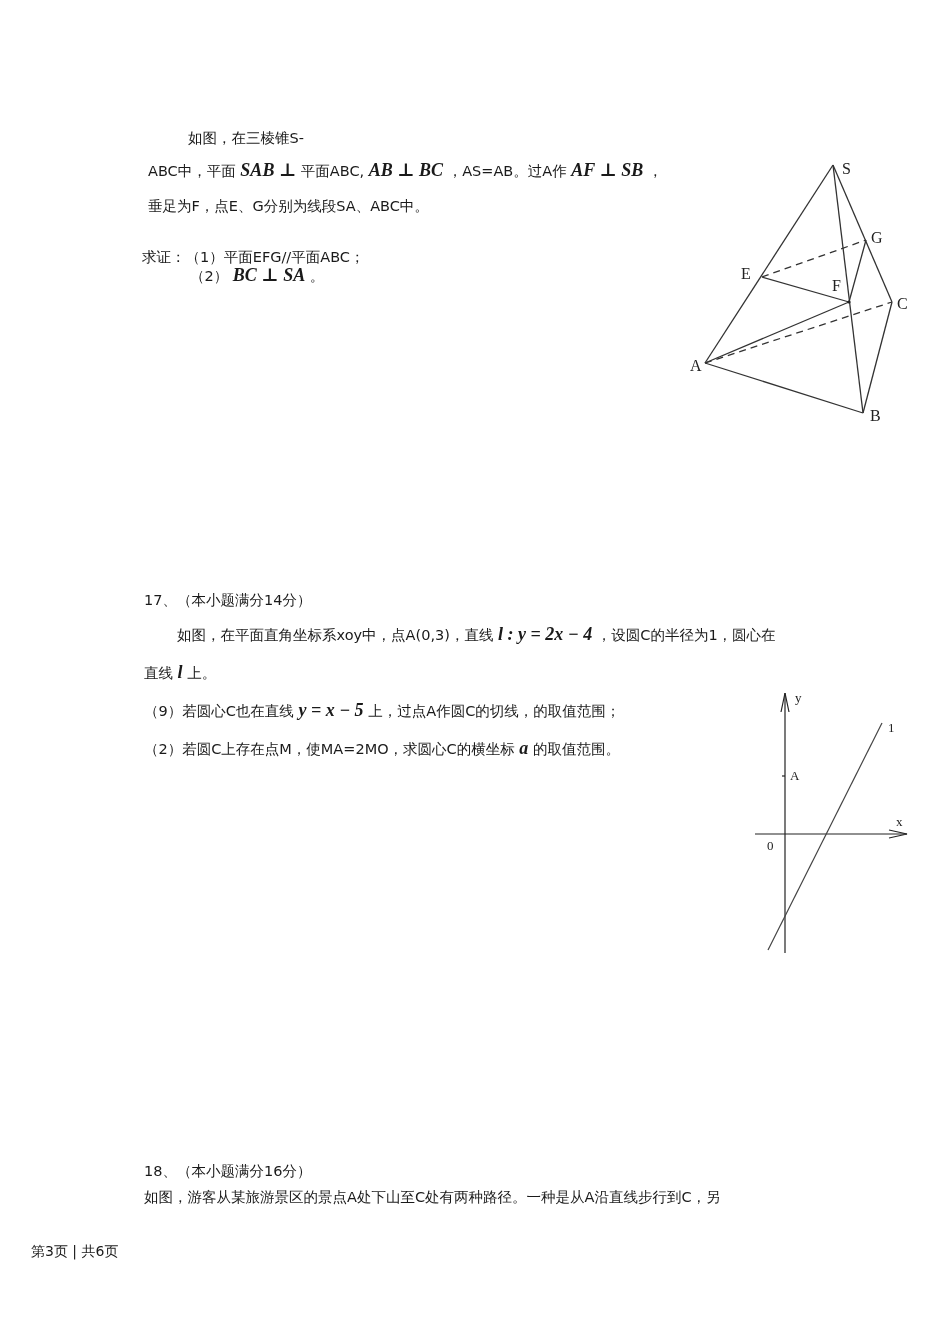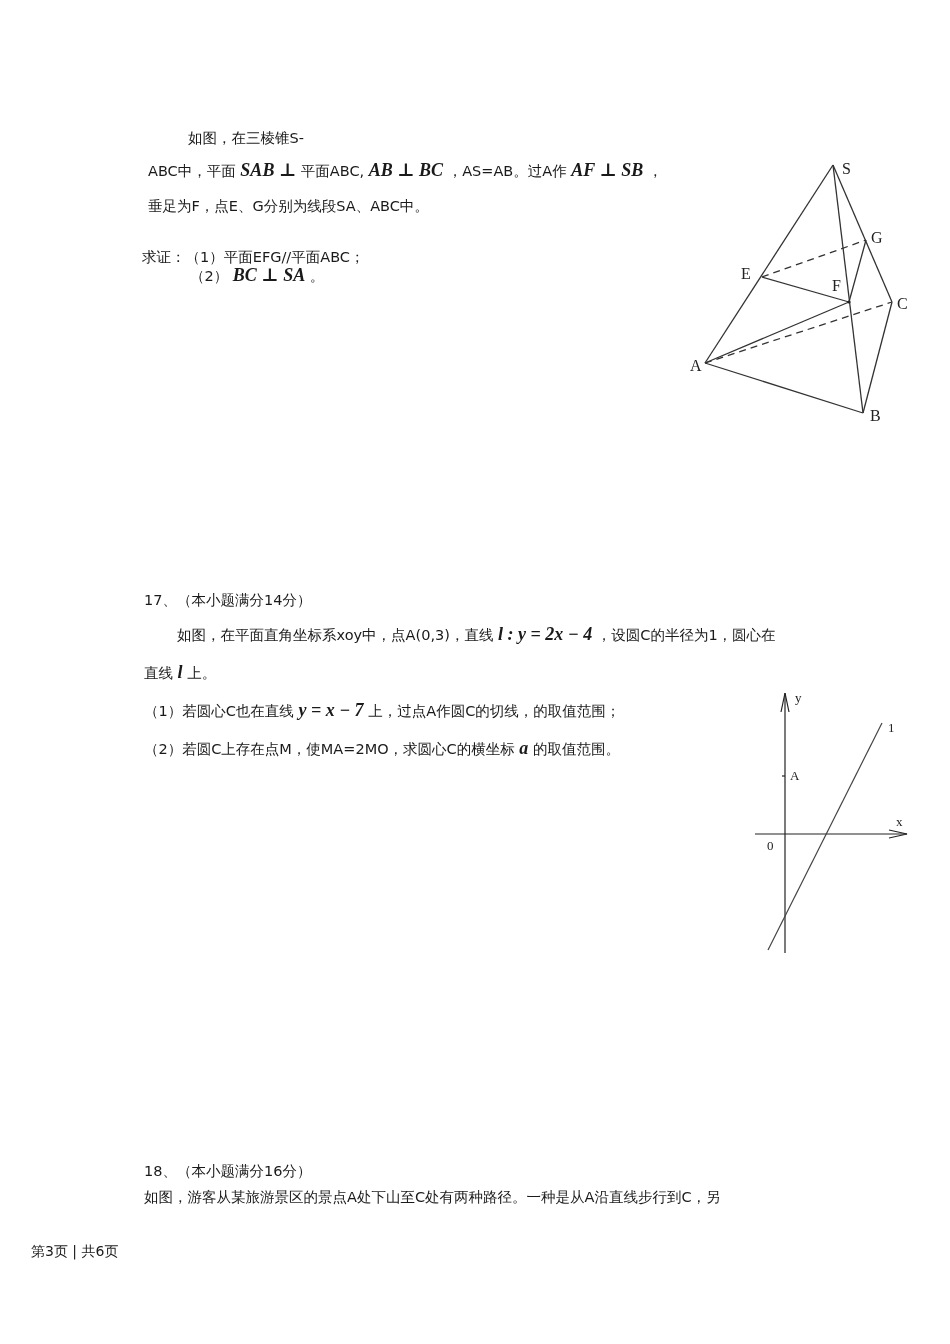--- a/index.html
+++ b/index.html
@@ -62,22 +62,22 @@
   <span>如图，在平面直角坐标系xoy中，点A(0,3)，直线</span>
   <span class="math">l : y = 2x − 4</span>
   <span>，设圆C的半径为1，圆心在</span>
 </div>
 <div class="line" style="top:662px; left:144px;">
   <span>直线</span>
   <span class="math">l</span>
   <span>上。</span>
 </div>
 <div class="line" style="top:700px; left:144px;">
-  <span>（1）若圆心C也在直线</span>
-  <span class="math">y = x − 7</span>
+  <span>（9）若圆心C也在直线</span>
+  <span class="math">y = x − 5</span>
   <span>上，过点A作圆C的切线，的取值范围；</span>
 </div>
 <div class="line" style="top:738px; left:144px;">
   <span>（2）若圆C上存在点M，使MA=2MO，求圆心C的横坐标</span>
   <span class="math">a</span>
   <span>的取值范围。</span>
 </div>
 
 <svg class="fig" style="left:0; top:0;" width="950" height="1000" viewBox="0 0 950 1000">
   <g stroke="#222" stroke-width="1.2" fill="none">

